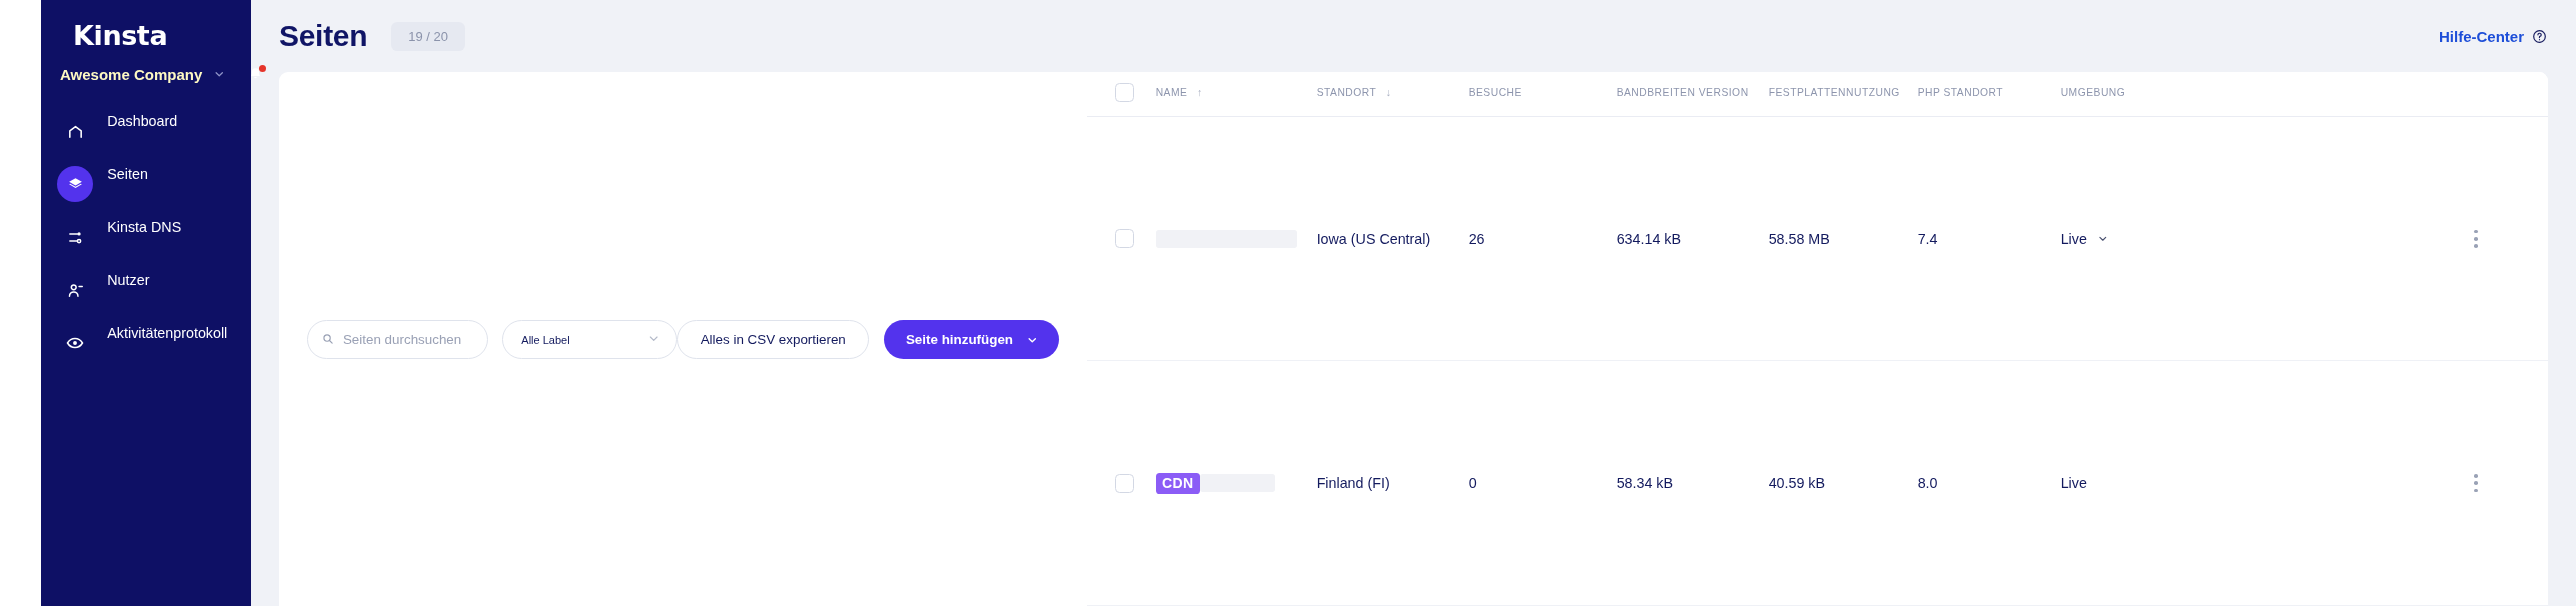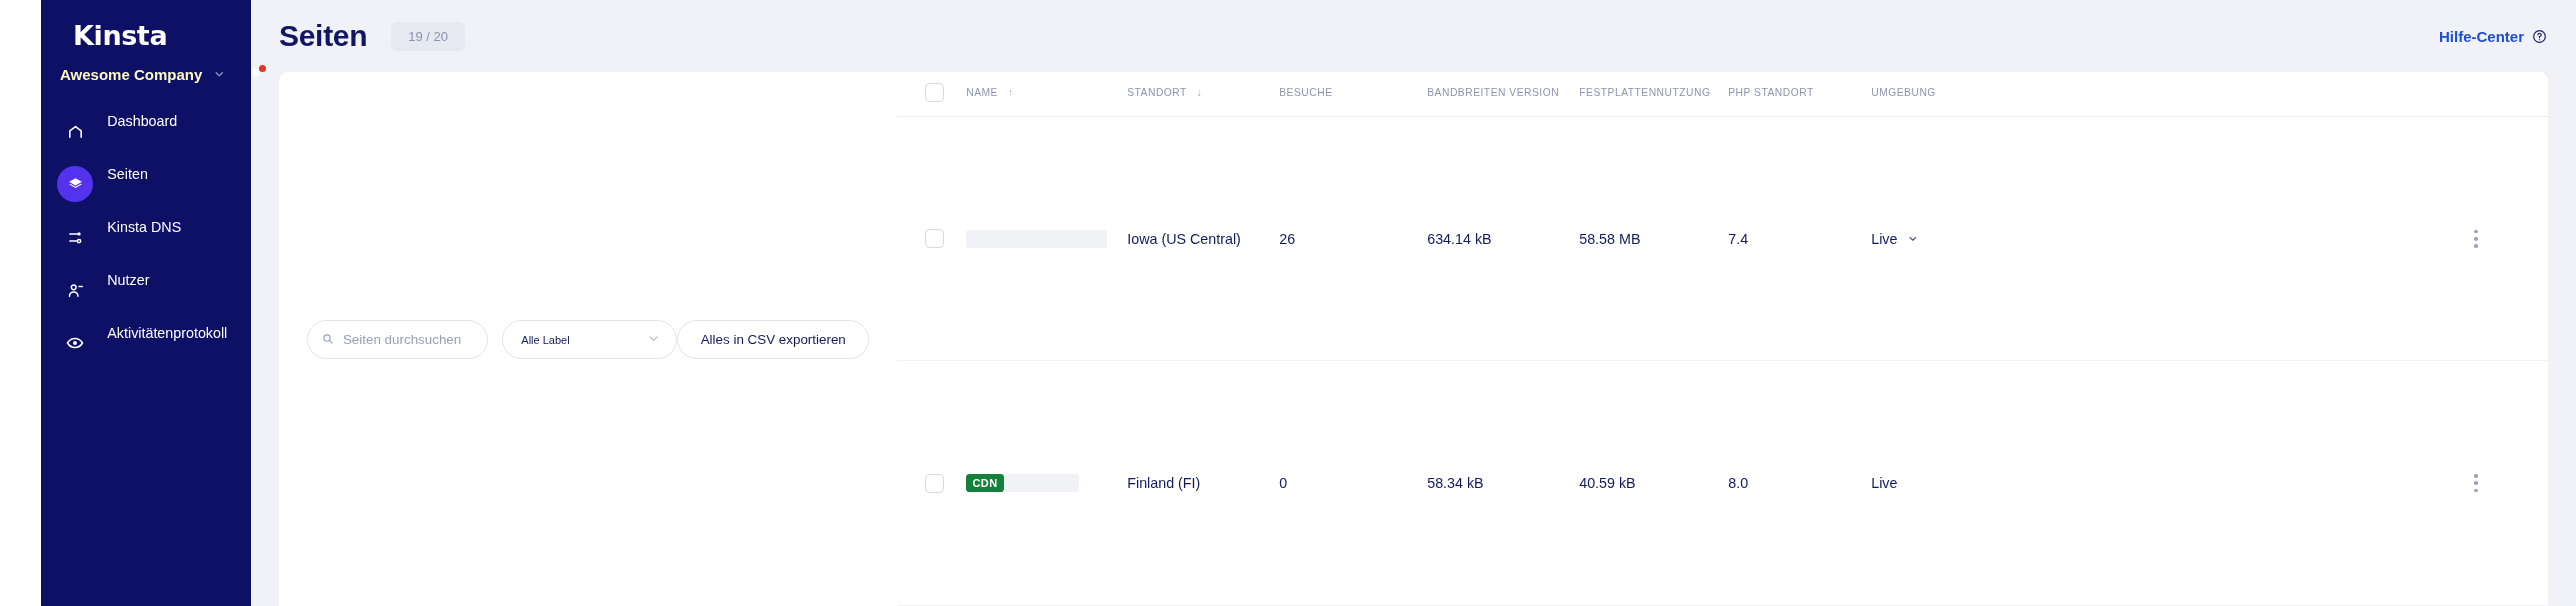--- a/index.html
+++ b/index.html
@@ -214,23 +214,23 @@
   .checkbox {
     width: 19px; height: 19px;
     border: 0.9px solid #d3d8e4;
     border-radius: 4.5px;
     background: #fff;
     display: block;
     cursor: pointer;
   }
   .name-cell { display: flex; align-items: center; }
   .cdn-badge {
-    background: #15803d;
+    background: #8b5cf6;
     color: #ffffff;
-    font-size: 11px;
+    font-size: 14px;
     font-weight: 700;
     letter-spacing: 0.4px;
     border-radius: 3.6px;
     padding: 3.6px 6.3px;
     line-height: 1;
   }
   .redact {
     height: 18px;
     border-radius: 2.7px;
     background: #f1f2f6;
@@ -367,20 +367,28 @@
             <svg width="13.4" height="13.4" viewBox="0 0 24 24" fill="none" stroke="#b4bac9" stroke-width="2.1" stroke-linecap="round" stroke-linejoin="round">
                 <polyline points="6 9 12 15 18 9"></polyline>
               </svg>
           </span>
         </div>
 
         <span class="toolbar-spacer"></span>
 
         <div class="btn-outline">Alles in CSV exportieren</div>
 
+        <div class="btn-primary">
+          <span>Seite hinzufügen</span>
+          <span class="chev">
+            <svg width="12.5" height="12.5" viewBox="0 0 24 24" fill="none" stroke="#ffffff" stroke-width="2.6" stroke-linecap="round" stroke-linejoin="round">
+                <polyline points="6 9 12 15 18 9"></polyline>
+              </svg>
+          </span>
+        </div>
       </div>
 
       <table>
         <thead>
           <tr>
             <th class="c-check">
               <span class="checkbox"></span>
             </th>
             <th class="c-name">
               <span>NAME</span>

